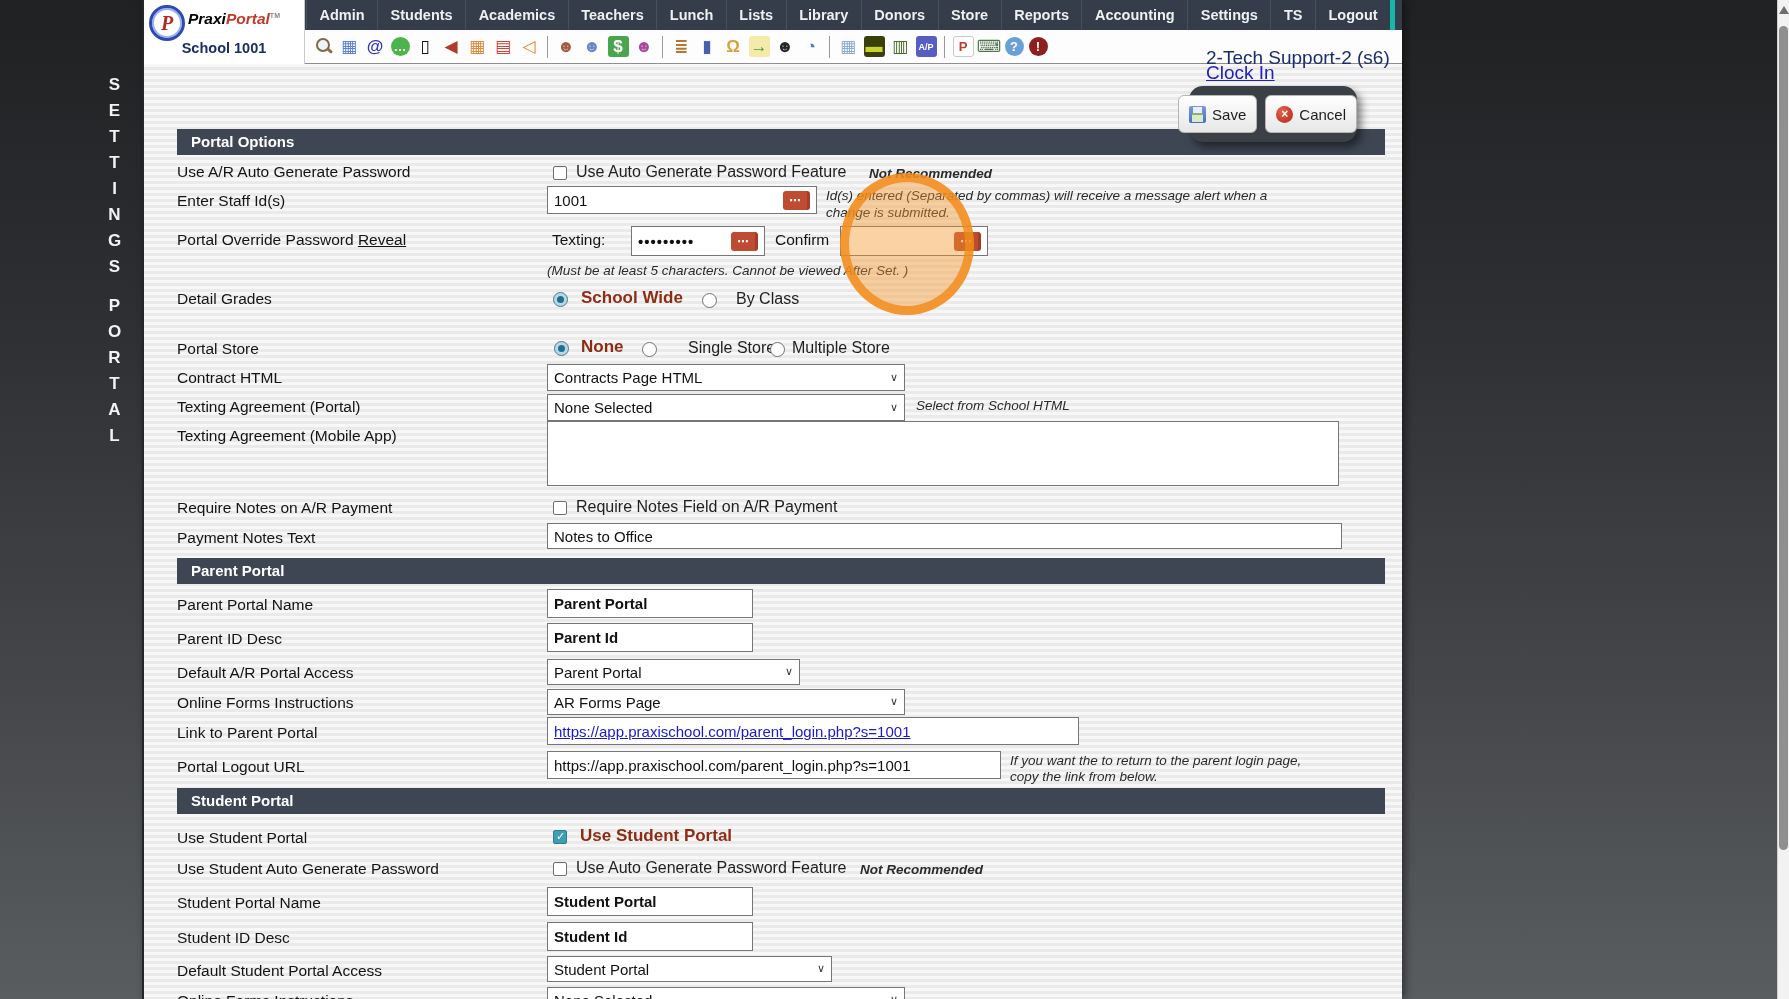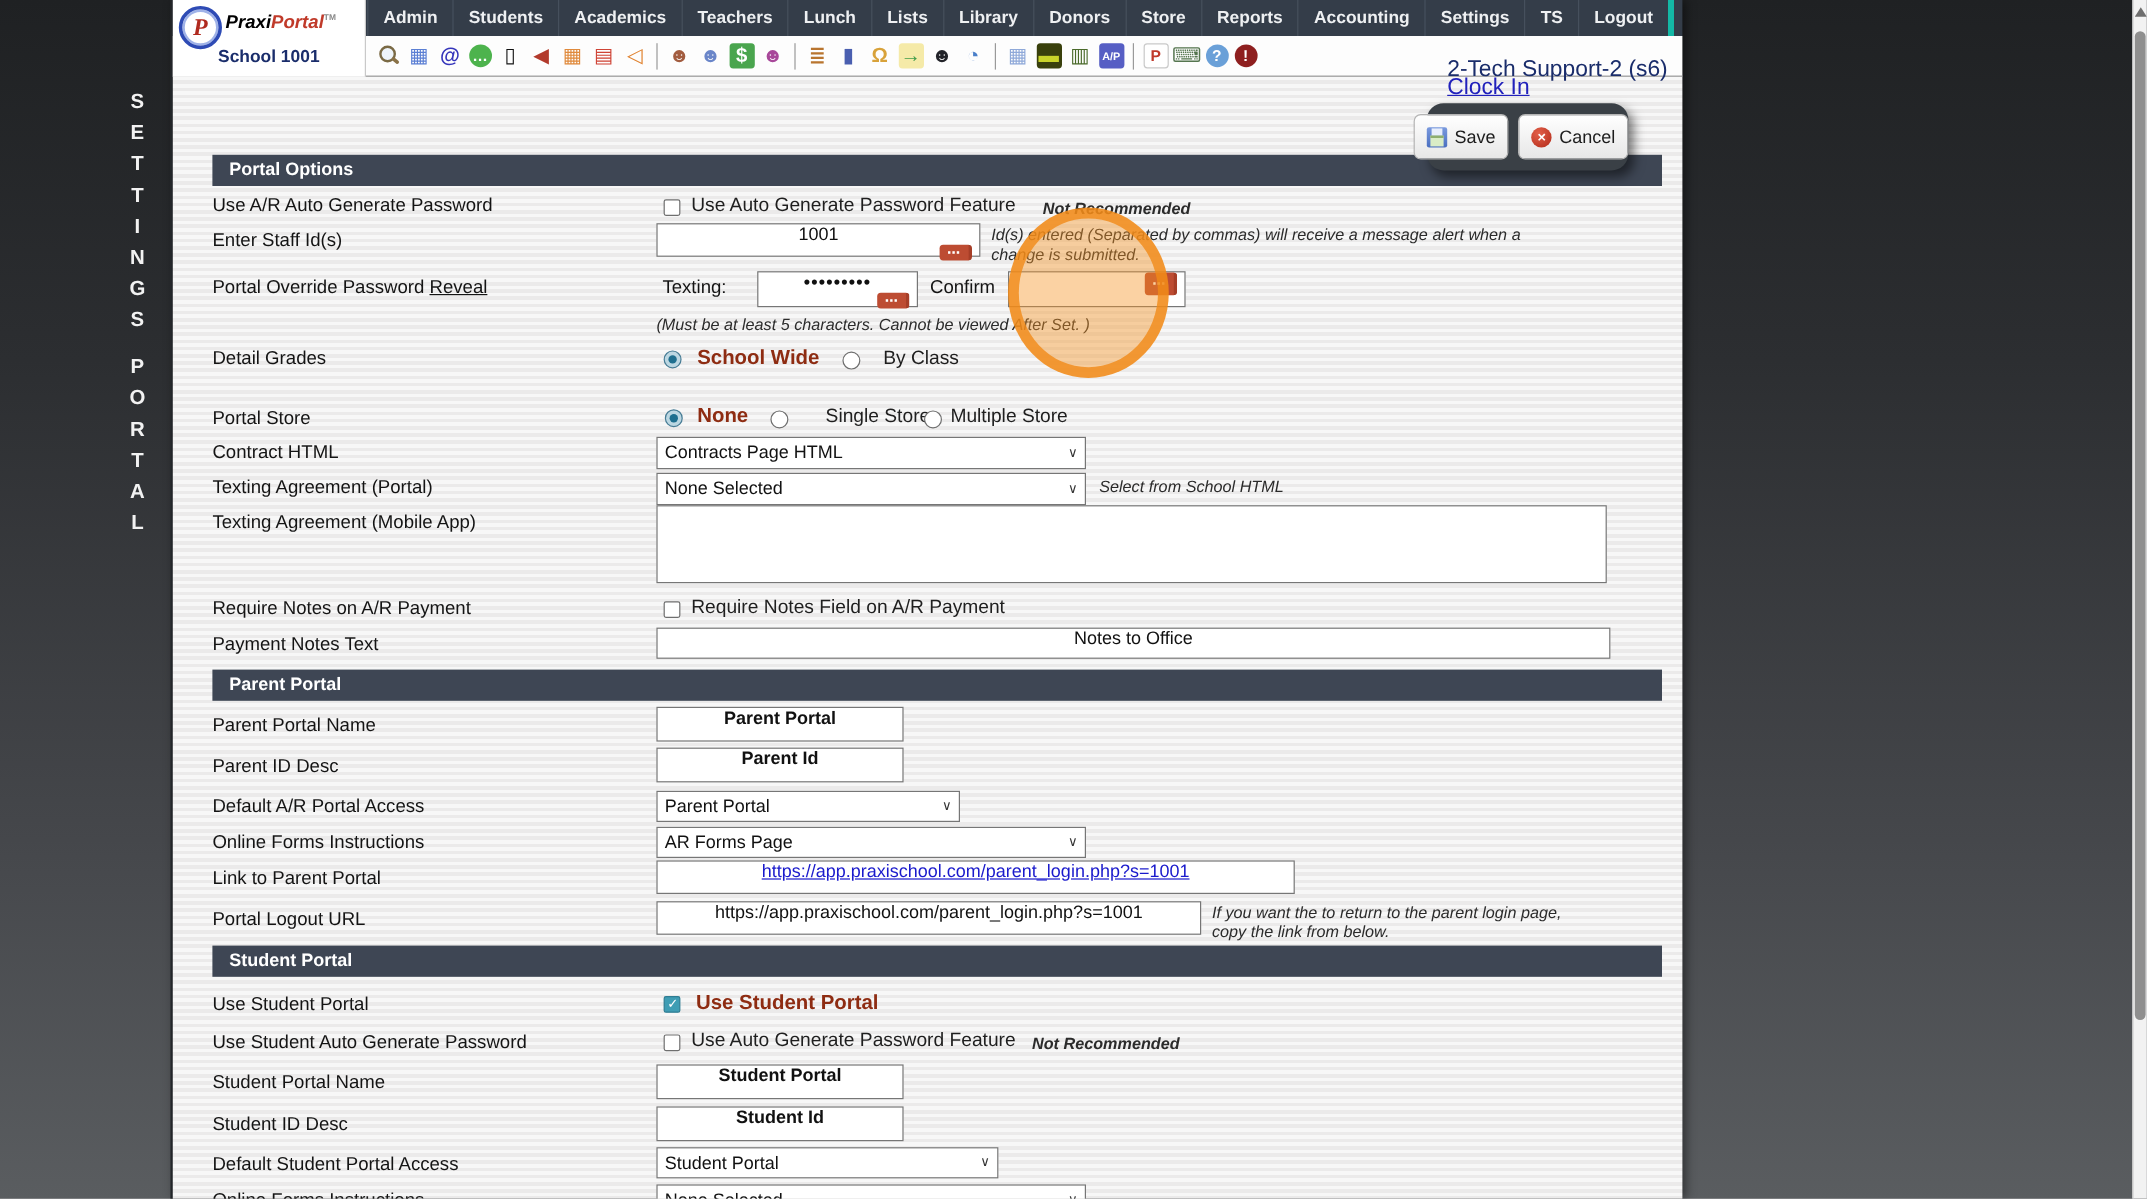--- a/index.html
+++ b/index.html
@@ -65,21 +65,21 @@
   }
   .hdr{
     position:absolute;left:33px;width:1208px;height:26px;background:#3e4654;
     color:#fff;font-weight:bold;font-size:15px;line-height:26px;padding-left:14px;
     box-sizing:border-box;z-index:2;
   }
   .lbl{position:absolute;left:33px;font-size:15.5px;color:#141414;white-space:nowrap;z-index:2;}
   .note{position:absolute;font-style:italic;font-size:13.5px;color:#2b2b2b;white-space:nowrap;z-index:2;}
   .inputbox{
     position:absolute;background:#fff;border:1px solid #767676;box-sizing:border-box;
-    display:flex;align-items:center;padding:0 6px;font-size:15px;color:#111;z-index:2;flex-direction:column;
+    display:flex;align-items:center;padding:0 6px;font-size:15px;color:#111;z-index:2;
   }
   .inputbox.bold{font-weight:bold;}
   .selbox{
     position:absolute;background:#fff;border:1px solid #767676;box-sizing:border-box;
     display:flex;align-items:center;padding:0 22px 0 6px;font-size:15px;color:#111;z-index:2;cursor:pointer;
   }
   .selbox::after{content:"\2228";position:absolute;right:6px;top:50%;transform:translateY(-54%);font-size:11px;color:#333;}
   .dots{
     margin-left:auto;min-width:24px;height:19px;background:#bd4c32;color:#fff;border-radius:3px;
     font-size:11px;font-weight:bold;letter-spacing:.5px;display:flex;align-items:center;justify-content:center;

